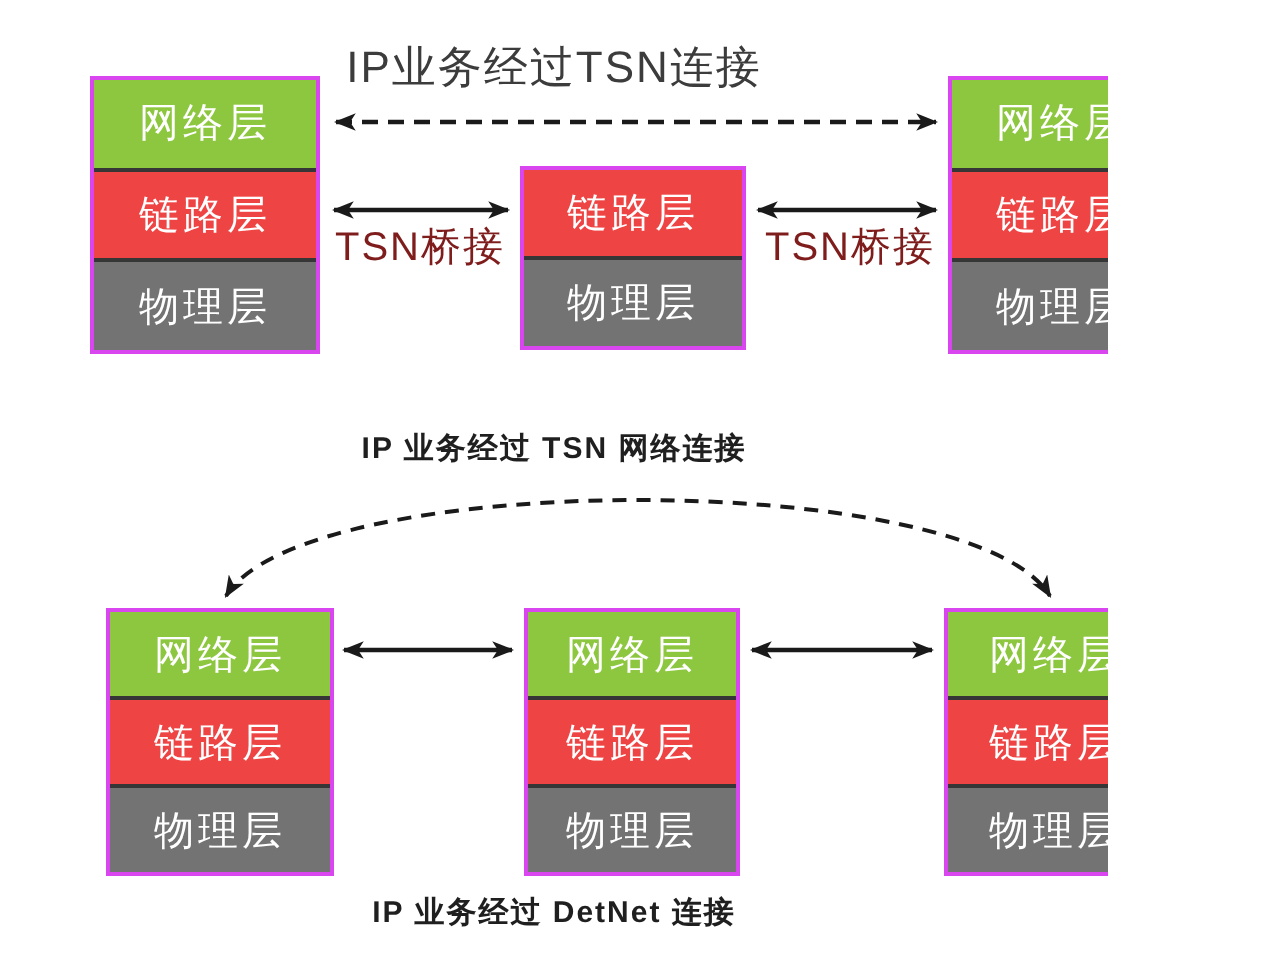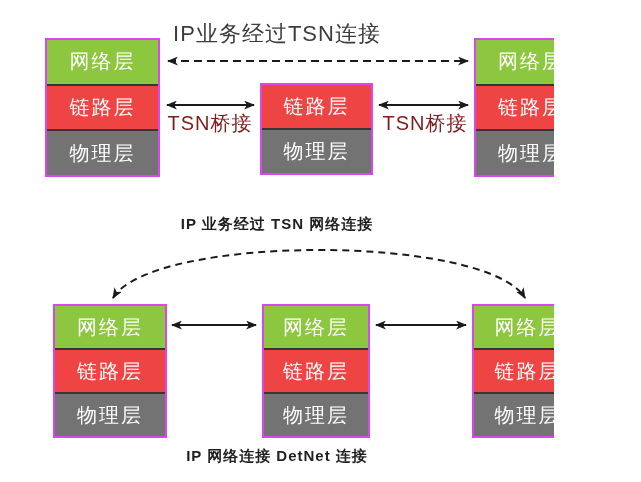--- a/index.html
+++ b/index.html
@@ -74,21 +74,21 @@
     <div class="cell link">链路层</div>
     <div class="cell phy">物理层</div>
   </div>
 
   <div class="stack" style="left:472px;top:304px;width:111px;height:134px;">
     <div class="cell net">网络层</div>
     <div class="cell link">链路层</div>
     <div class="cell phy">物理层</div>
   </div>
 
-  <div class="caption" style="top:447px;">IP 网络连接 DetNet 连接</div>
+  <div class="caption" style="top:447px;">IP 业务经过 DetNet 连接</div>
 
   <svg class="arrows" width="641" height="482" viewBox="0 0 641 482">
     <defs>
       <marker id="ah" viewBox="0 0 10 8" refX="9" refY="4" markerWidth="11" markerHeight="9" orient="auto-start-reverse" markerUnits="userSpaceOnUse">
         <path d="M0,0 L10,4 L0,8 L2.6,4 Z" fill="#1a1a1a"></path>
       </marker>
       <marker id="ahe" viewBox="0 0 10 8" refX="9" refY="4" markerWidth="11" markerHeight="9" orient="auto" markerUnits="userSpaceOnUse">
         <path d="M0,0 L10,4 L0,8 L2.6,4 Z" fill="#1a1a1a"></path>
       </marker>
     </defs>

